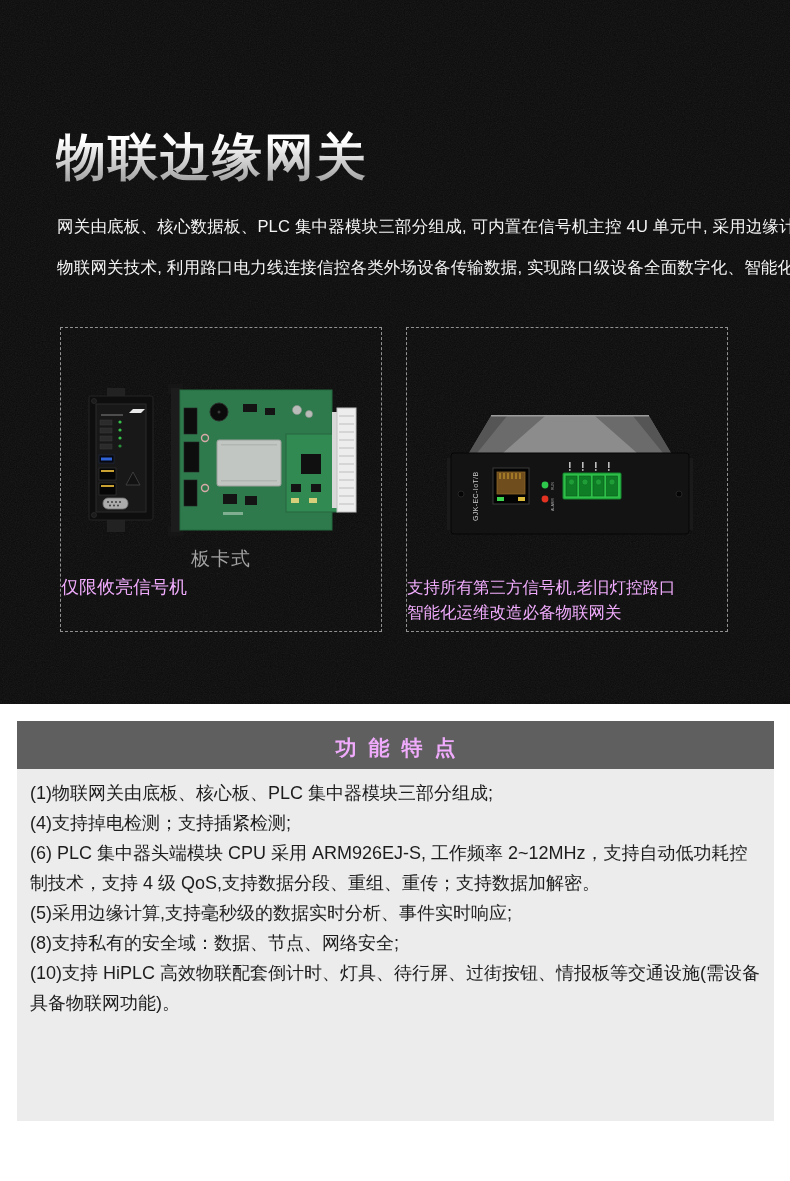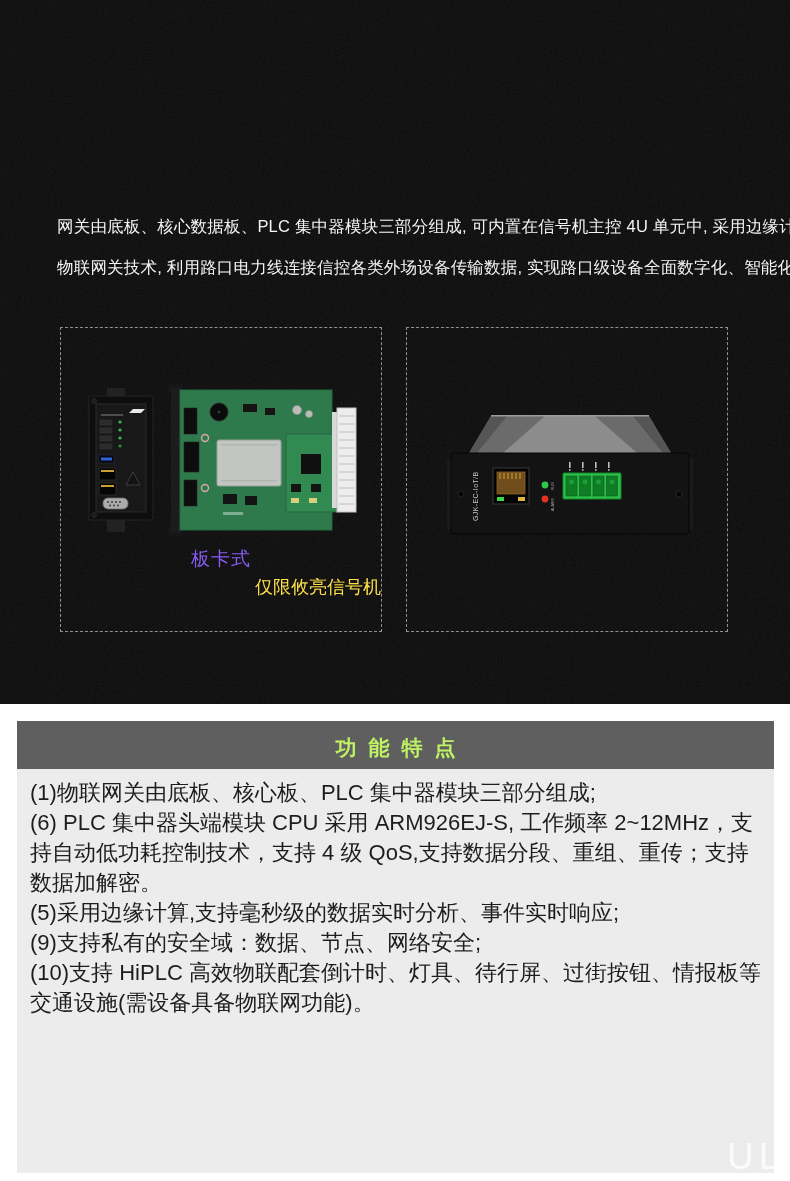--- a/index.html
+++ b/index.html
@@ -21,51 +21,52 @@
   @supports (-webkit-background-clip:text){ .hero-title{color:transparent;} }
   .hero-desc{position:absolute;left:57px;top:206px;width:690px;color:#f4f4f4;
     font-size:16.5px;line-height:41px;letter-spacing:.2px;}
   .hero-desc div{white-space:nowrap;}
   
   .card{position:absolute;top:327px;width:322px;height:305px;box-sizing:border-box;
     border:1px dashed #919191;}
   .card-left{left:60px;} .card-right{left:406px;}
   .card-img{position:absolute;}
   .card-title{position:absolute;left:0;top:218px;width:100%;text-align:center;
-    color:#8b5cf6;font-size:19px;letter-spacing:1px;}
-  .card-cap{position:absolute;left:0;top:247px;width:100%;text-align:right;
-    color:#fde047;font-size:18px;line-height:25px;}
+    color:#a3a3a3;font-size:19px;letter-spacing:1px;}
+  .card-cap{position:absolute;left:0;top:247px;width:100%;text-align:left;
+    color:#f0abfc;font-size:18px;line-height:25px;}
   .card-cap-sm{font-size:16.5px;}
   
   .features-header{position:absolute;left:17px;top:721px;width:757px;height:54px;
-    background:#5f5f5f;color:#bef264;display:flex;align-items:center;justify-content:center;
+    background:#5f5f5f;color:#f0abfc;display:flex;align-items:center;justify-content:center;
     font-size:21px;font-weight:bold;letter-spacing:12px;text-indent:12px;}
-  .features-body{position:absolute;left:17px;top:769px;width:757px;height:404px;
+  .features-body{position:absolute;left:17px;top:769px;width:757px;height:352px;
     box-sizing:border-box;background:#ececec;color:#1d1d1d;
-    padding:9px 10px 0 13px;font-size:22px;line-height:30px;overflow:hidden;}
+    padding:9px 10px 0 13px;font-size:18px;line-height:30px;overflow:hidden;}
   .features-body p{margin:0;}
   
   .watermark{position:absolute;left:727px;top:1136px;color:#ffffff;opacity:.82;
     font-size:37px;letter-spacing:5px;font-weight:400;white-space:nowrap;}
 </style>
 </head>
 <body>
 
 <div class="page">
 
   <section class="hero">
     <svg class="noise-layer" width="790" height="704">
       <filter id="grain">
           <feTurbulence type="fractalNoise" baseFrequency="0.85" numOctaves="3" stitchTiles="stitch"></feTurbulence>
           <feColorMatrix type="saturate" values="0"></feColorMatrix>
         </filter>
       <rect width="790" height="704" fill="#0b0b0b"></rect>
       <rect width="790" height="704" filter="url(#grain)" opacity="0.09"></rect>
     </svg>
 
+    <h1 class="hero-title">物联边缘网关</h1>
 
     <div class="hero-desc">
       <div>网关由底板、核心数据板、PLC 集中器模块三部分组成, 可内置在信号机主控 4U 单元中, 采用边缘计算</div>
       <div>物联网关技术, 利用路口电力线连接信控各类外场设备传输数据, 实现路口级设备全面数字化、智能化。</div>
     </div>
 
     <div class="card card-left">
       <svg class="card-img" style="left:22px;top:56px;" width="280" height="152" viewBox="0 0 280 152">
 
         <g>
@@ -194,27 +195,32 @@
             <rect x="134.5" y="68" width="11" height="20" fill="#0f7d26" stroke="#0a5c1c" stroke-width="0.6"></rect>
             <rect x="148" y="68" width="11" height="20" fill="#0f7d26" stroke="#0a5c1c" stroke-width="0.6"></rect>
             <rect x="161.5" y="68" width="11" height="20" fill="#0f7d26" stroke="#0a5c1c" stroke-width="0.6"></rect>
             <circle cx="126.5" cy="74" r="3" fill="#1f9e38" stroke="#0c6e22" stroke-width="0.6"></circle>
             <circle cx="140" cy="74" r="3" fill="#1f9e38" stroke="#0c6e22" stroke-width="0.6"></circle>
             <circle cx="153.5" cy="74" r="3" fill="#1f9e38" stroke="#0c6e22" stroke-width="0.6"></circle>
             <circle cx="167" cy="74" r="3" fill="#1f9e38" stroke="#0c6e22" stroke-width="0.6"></circle>
           </g>
         </g>
       </svg>
+      <div class="card-cap card-cap-sm">
+        <div>支持所有第三方信号机,老旧灯控路口</div>
+        <div>智能化运维改造必备物联网关</div>
+      </div>
     </div>
   </section>
 
   <div class="features-header">功能特点</div>
   <div class="features-body">
     <p>(1)物联网关由底板、核心板、PLC 集中器模块三部分组成;</p>
+    <p>(4)支持掉电检测；支持插紧检测;</p>
     <p>(6) PLC 集中器头端模块 CPU 采用 ARM926EJ-S, 工作频率 2~12MHz，支持自动低功耗控制技术，支持 4 级 QoS,支持数据分段、重组、重传；支持数据加解密。</p>
     <p>(5)采用边缘计算,支持毫秒级的数据实时分析、事件实时响应;</p>
-    <p>(9)支持私有的安全域：数据、节点、网络安全;</p>
+    <p>(8)支持私有的安全域：数据、节点、网络安全;</p>
     <p>(10)支持 HiPLC 高效物联配套倒计时、灯具、待行屏、过街按钮、情报板等交通设施(需设备具备物联网功能)。</p>
   </div>
 
   <div class="watermark">ULIT</div>
 
 </div>
 
 </body></html>

